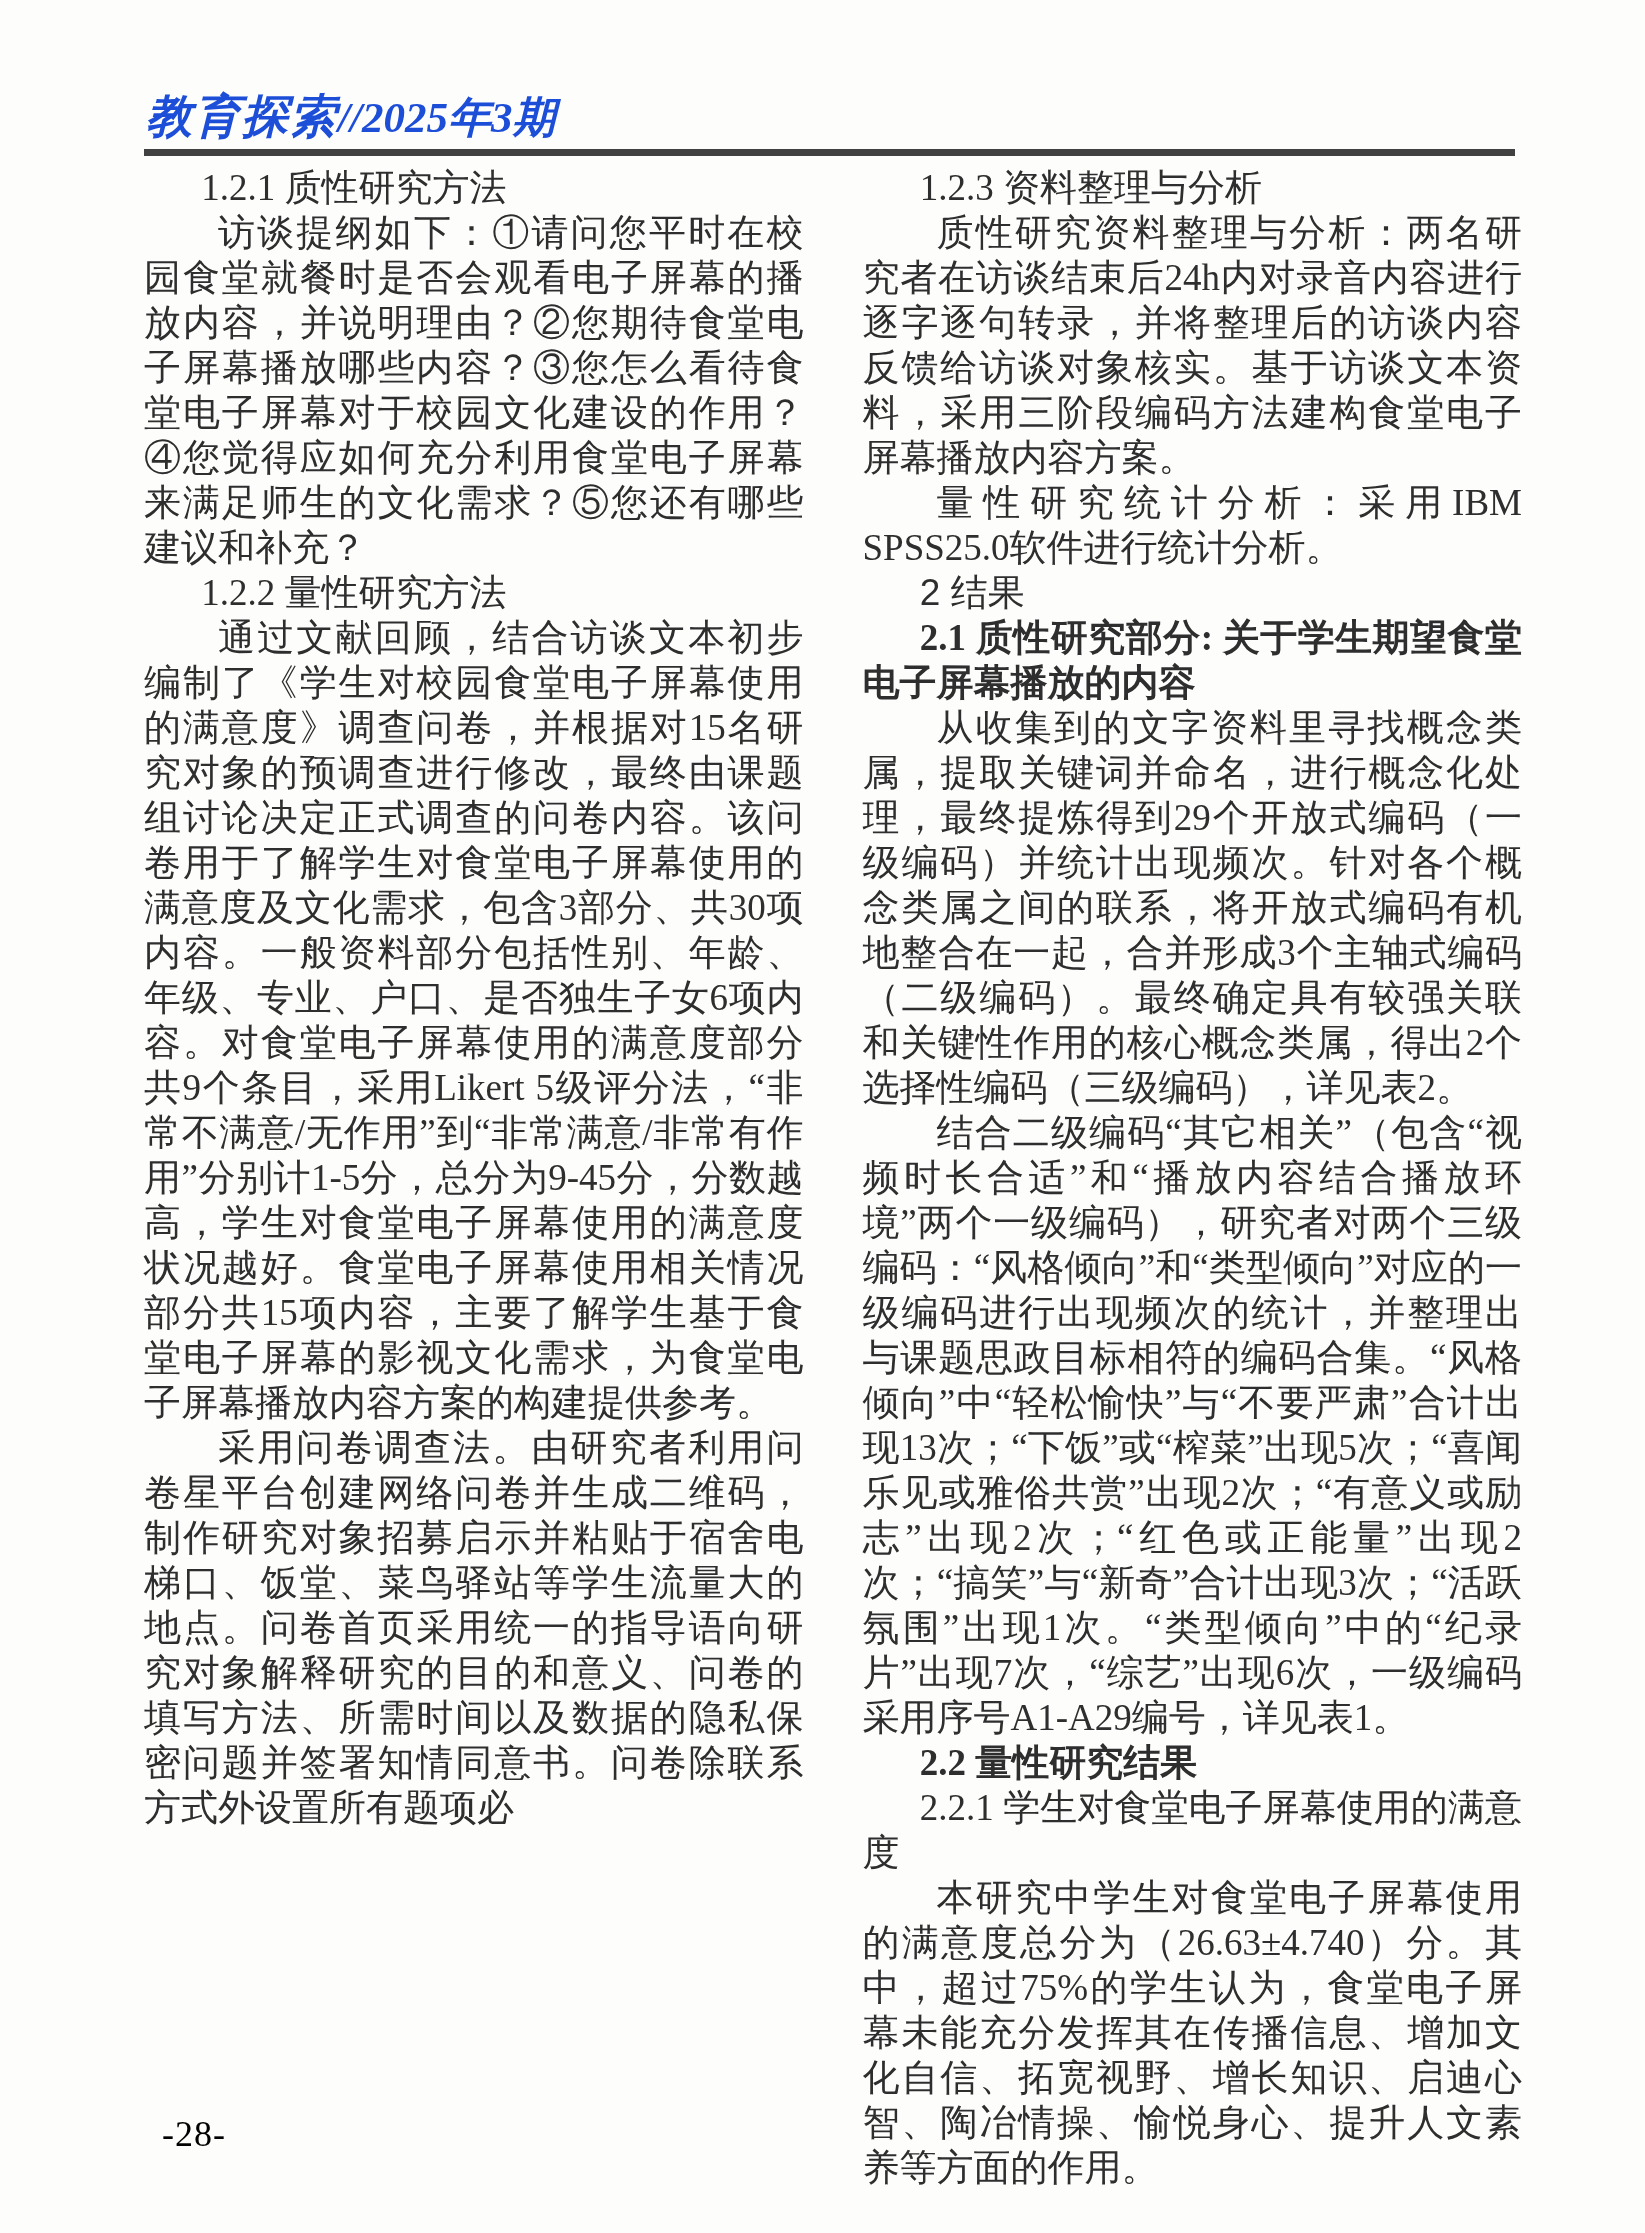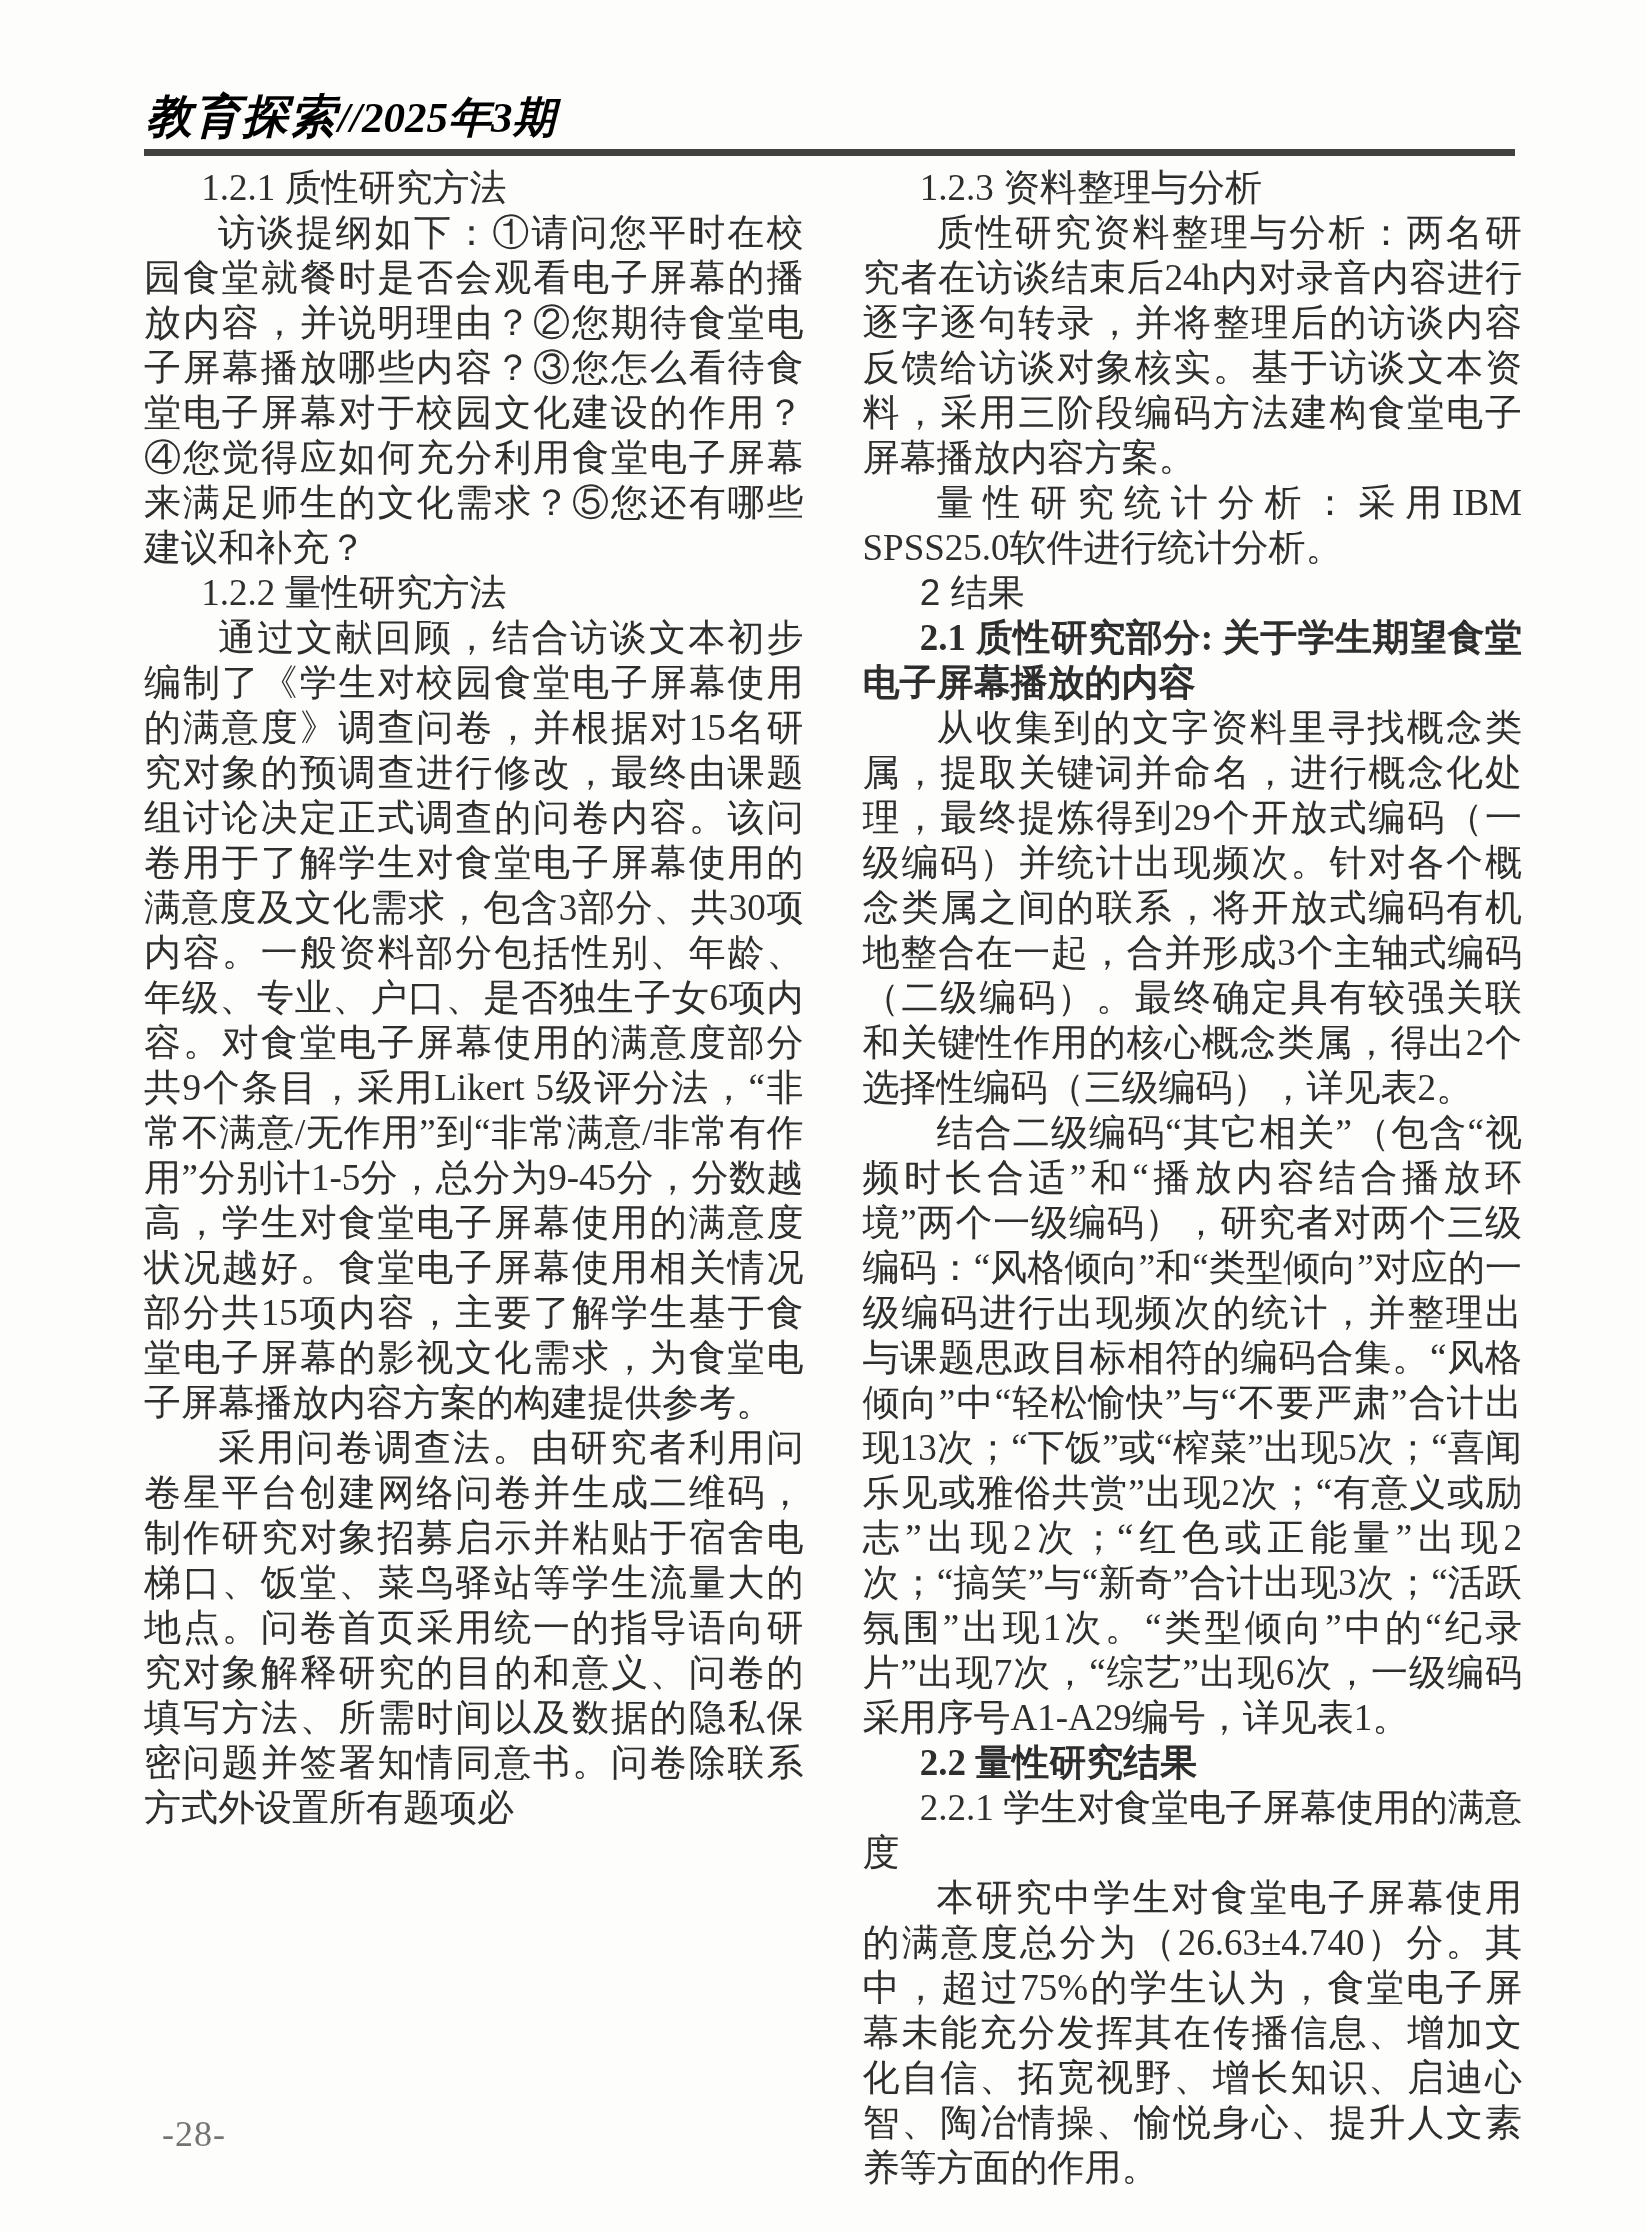--- a/index.html
+++ b/index.html
@@ -14,21 +14,21 @@
     overflow: hidden;
     font-family: "Liberation Serif", "DejaVu Serif", serif;
     color: #2d2d2d;
   }
   .page-header {
     position: absolute;
     left: 146px;
     top: 86px;
     font-style: italic;
     white-space: nowrap;
-    color: #000000;
+    color: #1d4ed8;
   }
   .page-header .journal {
     font-size: 46px;
     font-weight: 700;
     letter-spacing: 2px;
   }
   .page-header .issue {
     font-size: 43px;
     font-weight: 600;
   }
@@ -70,21 +70,21 @@
   .para.heading-kai {
     text-indent: 1.55em;
     font-weight: 600;
   }
   .page-footer {
     position: absolute;
     left: 162px;
     top: 2113px;
     font-size: 36px;
     letter-spacing: 1px;
-    color: #737373;
+    color: #000000;
   }
 </style>
 </head>
 <body>
 
 <div class="page-header">
   <span class="journal">教育探索</span><span class="issue">//2025年3期</span>
 </div>
 
 <div class="header-rule"></div>

